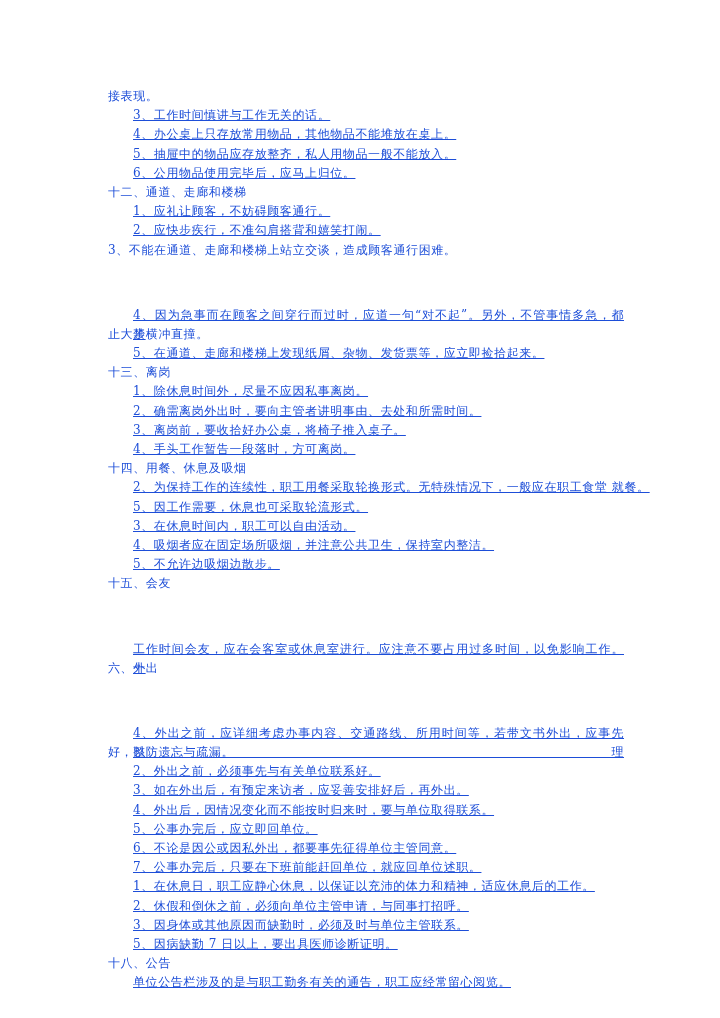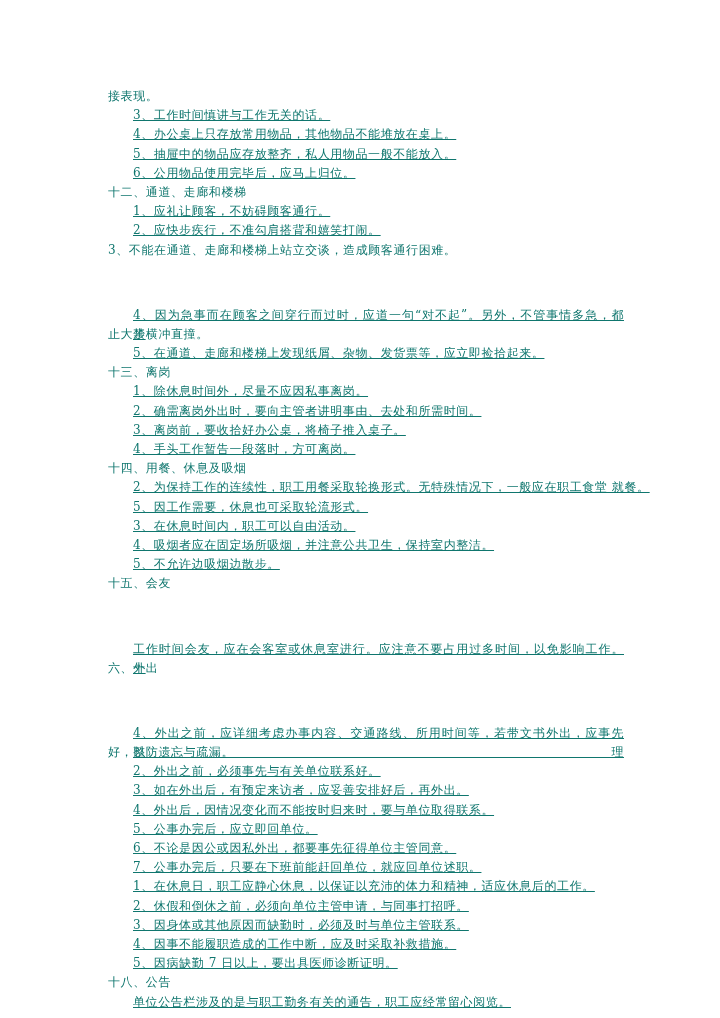--- a/index.html
+++ b/index.html
@@ -4,21 +4,21 @@
 <style>
   html, body { margin: 0; padding: 0; background: #ffffff; }
   body { width: 720px; height: 1018px; position: relative; overflow: hidden; }
   .page {
     position: absolute;
     left: 108px;
     top: 87px;
     width: 516px;
     font-family: "DejaVu Serif", "Liberation Serif", serif;
     font-size: 12px;
-    color: #0f766e;
+    color: #1d4ed8;
     line-height: 19.2px;
     letter-spacing: 0.6px;
   }
   .line { white-space: nowrap; height: 19.2px; }
   .indent { padding-left: 25px; text-decoration: underline; }
   .justify { white-space: normal; text-align: justify; text-align-last: justify; margin-top: 46px; }
 </style>
 </head>
 <body>
 
@@ -53,17 +53,16 @@
     <div class="line">好，以防遗忘与疏漏。</div>
     <div class="line indent">2、外出之前，必须事先与有关单位联系好。</div>
     <div class="line indent">3、如在外出后，有预定来访者，应妥善安排好后，再外出。</div>
     <div class="line indent">4、外出后，因情况变化而不能按时归来时，要与单位取得联系。</div>
     <div class="line indent">5、公事办完后，应立即回单位。</div>
     <div class="line indent">6、不论是因公或因私外出，都要事先征得单位主管同意。</div>
     <div class="line indent">7、公事办完后，只要在下班前能赶回单位，就应回单位述职。</div>
     <div class="line indent">1、在休息日，职工应静心休息，以保证以充沛的体力和精神，适应休息后的工作。</div>
     <div class="line indent">2、休假和倒休之前，必须向单位主管申请，与同事打招呼。</div>
     <div class="line indent">3、因身体或其他原因而缺勤时，必须及时与单位主管联系。</div>
-    <div class="line indent">4、因事不能履职造成的工作中断，应及时采取补救措施。</div>
     <div class="line indent">5、因病缺勤 7 日以上，要出具医师诊断证明。</div>
     <div class="line">十八、公告</div>
     <div class="line indent">单位公告栏涉及的是与职工勤务有关的通告，职工应经常留心阅览。</div>
   </div>
 
 </body></html>

